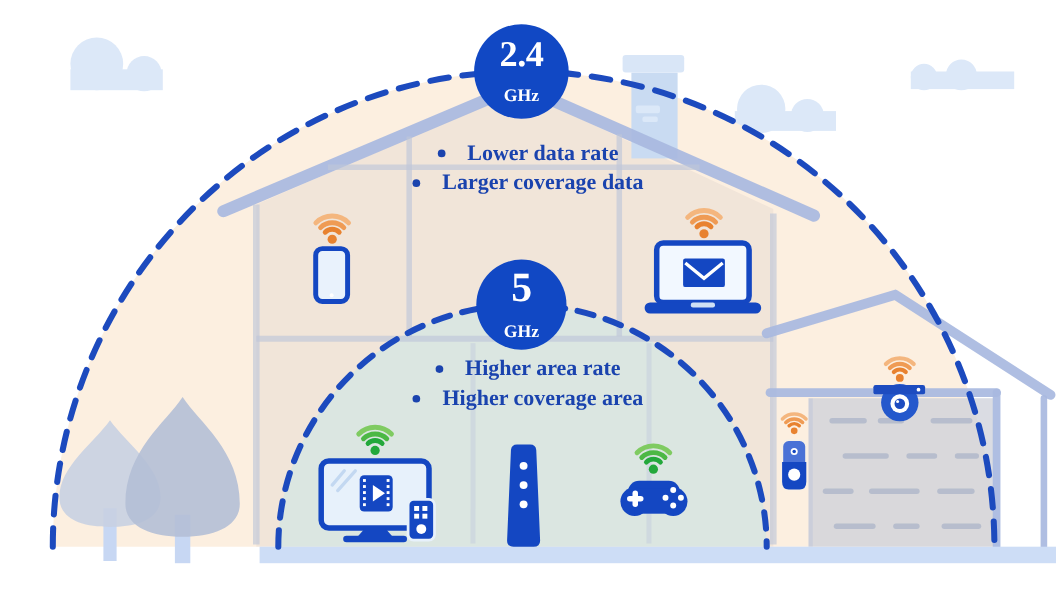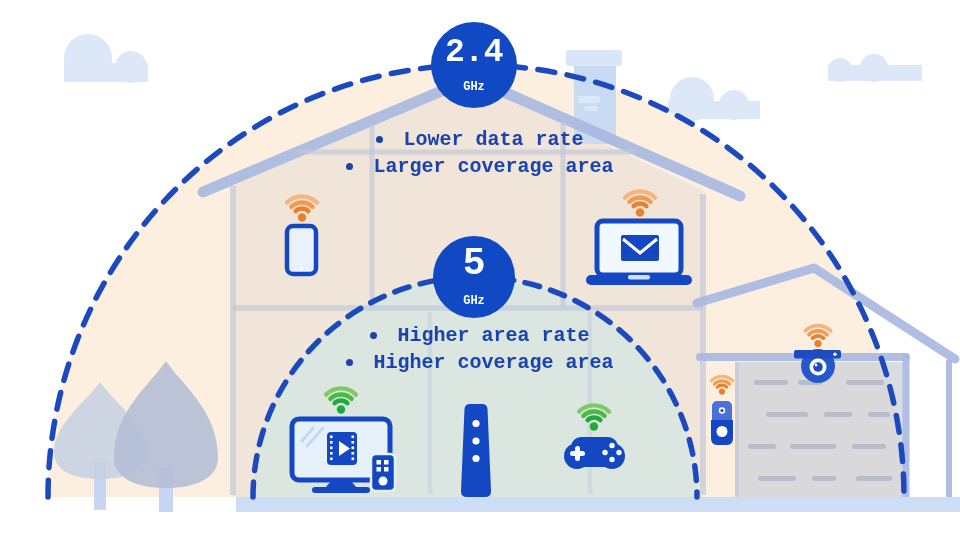--- a/index.html
+++ b/index.html
@@ -1,28 +1,28 @@
 <!DOCTYPE html>
 <html style="--navy: #1447c2; --badge: #1148c4; --textblue: #1a43ae; --dash: #1c4abe; --peach: #fcefe0; --mint: #e3f1e9; --roof: rgba(168,185,223,0.92); --wall: rgba(190,198,216,0.65); --cloud: #dce8f8; --tree1: rgba(200,208,226,0.9); --tree2: rgba(180,191,214,0.9); --trunk: #c7d7f3; --ground: #cdddf6; --door: rgba(205,208,218,0.75); --doordash: rgba(176,184,202,0.85); --orange1: #e8822f; --orange2: #ef9b54; --orange3: #f4b67e; --green1: #23a83b; --green2: #4cb845; --green3: #7fcb61;"><head>
 <meta charset="utf-8">
 <style>
   html,body{margin:0;padding:0;background:#fff;}
   .stage{position:relative;width:960px;height:535px;overflow:hidden;background:#fff;
-         font-family:Liberation Mono, monospace;}
+         font-family:Liberation Serif, serif;}
   svg.scene{position:absolute;left:0;top:0;}
 
   .badge{position:absolute;border-radius:50%;background:var(--badge,#1148c4);color:#fff;
          display:flex;flex-direction:column;align-items:center;justify-content:center;
          text-align:center;z-index:5;}
   .badge-24{left:431px;top:22px;width:86px;height:86px;}
   .badge-5{left:433px;top:236px;width:82px;height:82px;}
   .freq{font-weight:bold;line-height:1;letter-spacing:-0.5px;}
   .badge-24 .freq{font-size:33px;}
   .badge-5 .freq{font-size:38px;}
-  .unit{font-size:12px;font-weight:bold;line-height:1.1;margin-top:12px;}
+  .unit{font-size:16px;font-weight:bold;line-height:1.1;margin-top:12px;}
 
   .bullets{position:absolute;left:300px;width:360px;display:flex;flex-direction:column;
            align-items:center;gap:4px;color:var(--textblue,#1a43ae);font-size:20px;
            font-weight:bold;z-index:4;}
   .bullets-24{top:128px;}
   .bullets-5{top:324px;}
   .row{display:flex;align-items:center;gap:20px;line-height:23px;}
   .dot{width:7px;height:7px;border-radius:50%;background:var(--textblue,#1a43ae);flex:none;}
 
   
@@ -234,21 +234,21 @@
     <div class="unit">GHz</div>
   </div>
 
   <div class="bullets bullets-24">
     <div class="row">
       <span class="dot"></span>
       <span>Lower data rate</span>
     </div>
     <div class="row">
       <span class="dot"></span>
-      <span>Larger coverage area</span>
+      <span>Larger coverage data</span>
     </div>
   </div>
 
   <div class="bullets bullets-5">
     <div class="row">
       <span class="dot"></span>
       <span>Higher area rate</span>
     </div>
     <div class="row">
       <span class="dot"></span>

